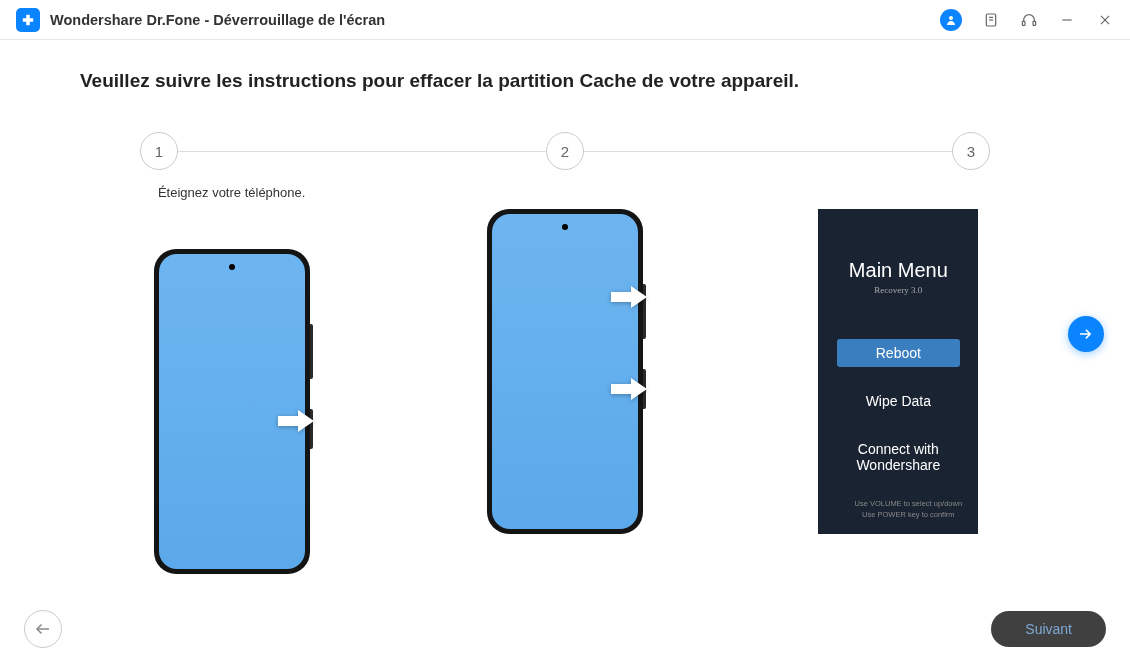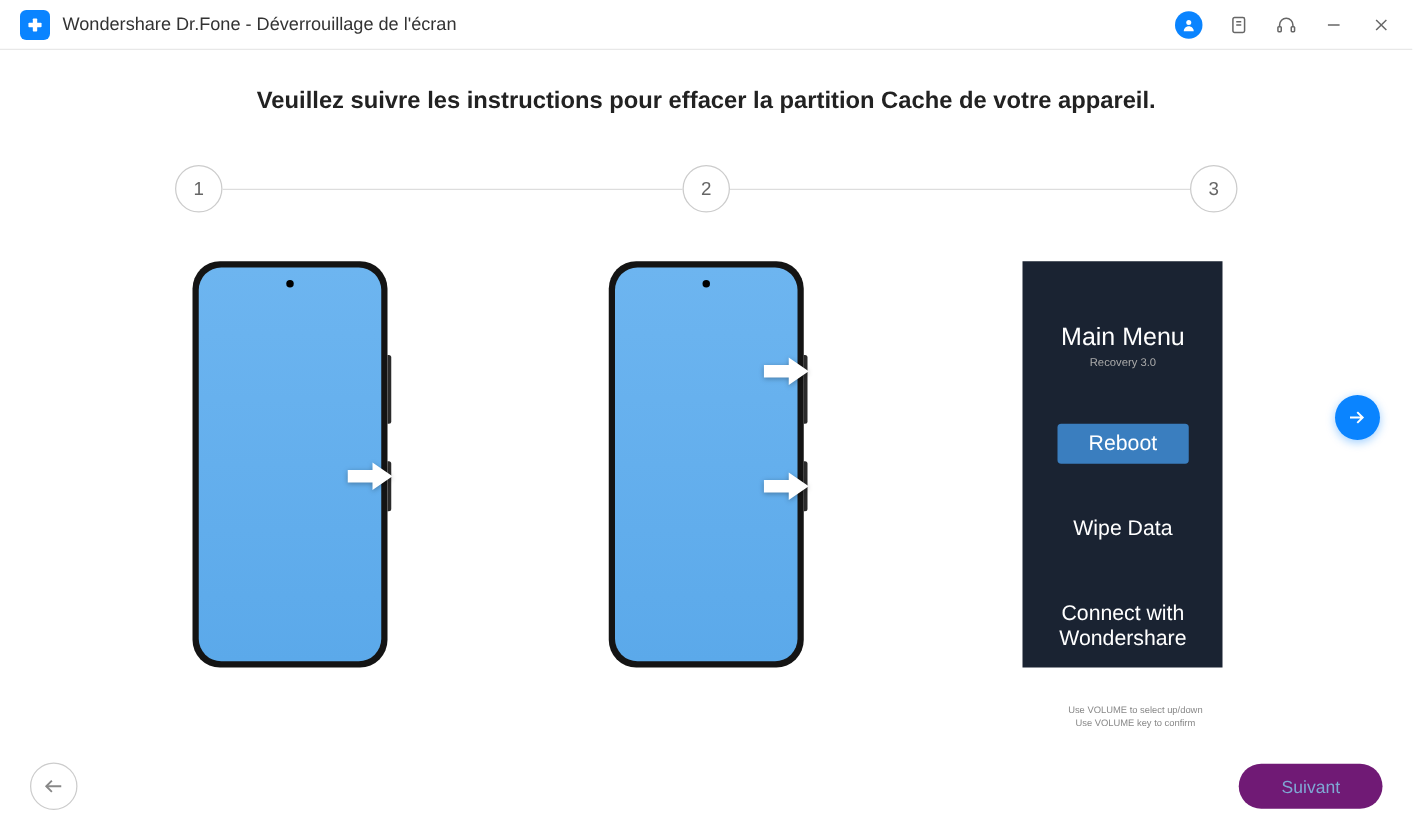--- a/index.html
+++ b/index.html
@@ -14,20 +14,21 @@
       height: 666px;
       overflow: hidden;
       position: relative;
     }
     .titlebar {
       height: 40px;
       display: flex;
       align-items: center;
       padding: 0 16px;
       border-bottom: 1px solid #e8e8e8;
+      font-weight: bold;
     }
     .app-logo {
       width: 24px;
       height: 24px;
       background: #0a84ff;
       border-radius: 5px;
       display: flex;
       align-items: center;
       justify-content: center;
       margin-right: 10px;
@@ -61,21 +62,21 @@
       background: #0a84ff;
       border-radius: 50%;
       display: flex;
       align-items: center;
       justify-content: center;
     }
     .main-content {
       padding: 30px 80px 0;
     }
     .heading {
-      text-align: center;
+      text-align: left;
       font-size: 19px;
       font-weight: 700;
       color: #222;
       margin-bottom: 40px;
     }
     .stepper {
       display: flex;
       align-items: center;
       justify-content: center;
       margin-bottom: 14px;
@@ -182,27 +183,28 @@
     }
     .recovery-title {
       font-size: 20px;
       font-weight: 400;
     }
     .recovery-sub {
       font-size: 9px;
       color: #aaa;
       margin-top: 3px;
       margin-bottom: 44px;
+      font-family: Liberation Serif, serif;
     }
     .recovery-btn {
-      width: 105px;
+      width: 123px;
       padding: 6px 0;
-      font-size: 17px;
+      font-size: 14px;
       text-align: center;
-      margin-bottom: 36px;
+      margin-bottom: 20px;
       border-radius: 3px;
       color: #fff;
     }
     .recovery-btn.highlighted {
       background: #3a7ebf;
     }
     .recovery-hint {
       margin-top: auto;
       font-size: 7.5px;
       color: #888;
@@ -226,21 +228,21 @@
       border-radius: 50%;
       display: flex;
       align-items: center;
       justify-content: center;
       cursor: pointer;
       color: #666;
     }
     .next-btn {
       margin-left: auto;
       padding: 10px 34px;
-      background: #701a75;
+      background: #404040;
       color: #7fa8d4;
       border-radius: 22px;
       font-size: 14px;
       cursor: pointer;
     }
     .fab-next {
       position: absolute;
       right: 26px;
       top: 316px;
       width: 36px;
@@ -306,20 +308,23 @@
   <div class="stepper">
     <div class="step-circle">1</div>
     <div class="step-line"></div>
     <div class="step-circle">2</div>
     <div class="step-line"></div>
     <div class="step-circle">3</div>
   </div>
 
   <div class="steps-row">
     <div class="step-col">
+      <div class="step-desc">
+        <span>Éteignez votre téléphone.</span>
+      </div>
       <div class="phone-wrap phone1">
         <div class="phone">
           <div class="phone-screen">
               <div class="phone-camera"></div>
             </div>
           <div class="side-btn vol-btn"></div>
           <div class="side-btn pwr-btn"></div>
           <div class="arrow-white">
             <svg viewBox="0 0 36 24" fill="#fff">
                 <path d="M0 7h20V1l16 11L20 23v-6H0z"></path>
@@ -354,21 +359,21 @@
     <div class="step-col">
       <div class="phone-wrap">
         <div class="recovery-screen">
           <div class="recovery-title">Main Menu</div>
           <div class="recovery-sub">Recovery 3.0</div>
           <div class="recovery-btn highlighted">Reboot</div>
           <div class="recovery-btn">Wipe Data</div>
           <div class="recovery-btn">Connect with Wondershare</div>
           <div class="recovery-hint">
             <div>Use VOLUME to select up/down</div>
-            <div>Use VOLUME key to confirm</div>
+            <div>Use POWER key to confirm</div>
           </div>
         </div>
       </div>
     </div>
   </div>
 </div>
 
 <div class="fab-next">
   <svg width="18" height="18" viewBox="0 0 24 24" fill="#fff">
       <path d="M4 11h11l-4-4 1.5-1.5L19 12l-6.5 6.5L11 17l4-4H4z"></path>

